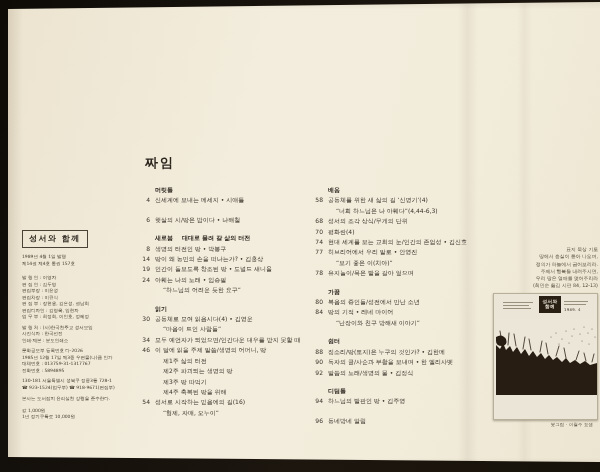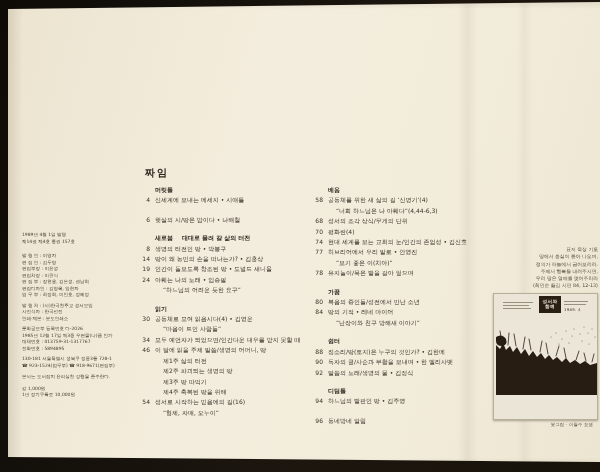--- a/index.html
+++ b/index.html
@@ -23,21 +23,21 @@
             font-size:8px;font-weight:bold;letter-spacing:1.5px;color:#2d2720;}
   .m-line{font-size:4.5px;line-height:6.5px;white-space:nowrap;}
   #issueBlock{margin-top:6px;}
   #staff{margin-top:8px;}
   #production{margin-top:4px;}
   #registration{margin-top:4px;}
   #address{margin-top:4px;}
   #ethics{margin-top:5px;}
   #price{margin-top:5px;}
   
-  .contents-title{position:absolute;left:137px;top:166px;font-size:10px;font-weight:bold;
+  .contents-title{position:absolute;left:137px;top:154px;font-size:13px;font-weight:bold;
                   letter-spacing:2px;color:#2b251e;}
   .toc-col{position:absolute;font-size:6px;line-height:10.4px;color:#3a332a;}
   #col1{left:130px;top:185px;width:200px;}
   #col2{left:303px;top:185px;width:170px;}
   .sec-head{font-weight:bold;margin-left:17px;color:#2b251e;white-space:nowrap;}
   .sec-gap{margin-top:8px;}
   .sec-sub{margin-left:9px;font-weight:bold;}
   .row{display:flex;}
   .row.gap{margin-top:9px;}
   .num{width:12px;text-align:right;margin-right:5px;flex:none;color:#3a332a;}
@@ -61,20 +61,21 @@
                  font-size:4.3px;color:#4c4336;letter-spacing:.2px;}
 </style>
 </head>
 <body>
 
 <div class="stage">
   <div class="paper">
     <div class="paper-shading"></div>
 
     <div class="masthead">
+      <div class="mast-box">성서와 함께</div>
       <div id="issueBlock">
         <div class="m-line">1989년 4월 1일 발행</div>
         <div class="m-line">제14권 제4호 통권 157호</div>
       </div>
       <div id="staff">
           <div class="m-line">발 행 인 : 이영자</div>
           <div class="m-line">편 집 인 : 김두영</div>
           <div class="m-line">편집부장 : 이윤성</div>
           <div class="m-line">편집차장 : 이규식</div>
           <div class="m-line">편 집 부 : 장현용, 김은성, 권남희</div>

